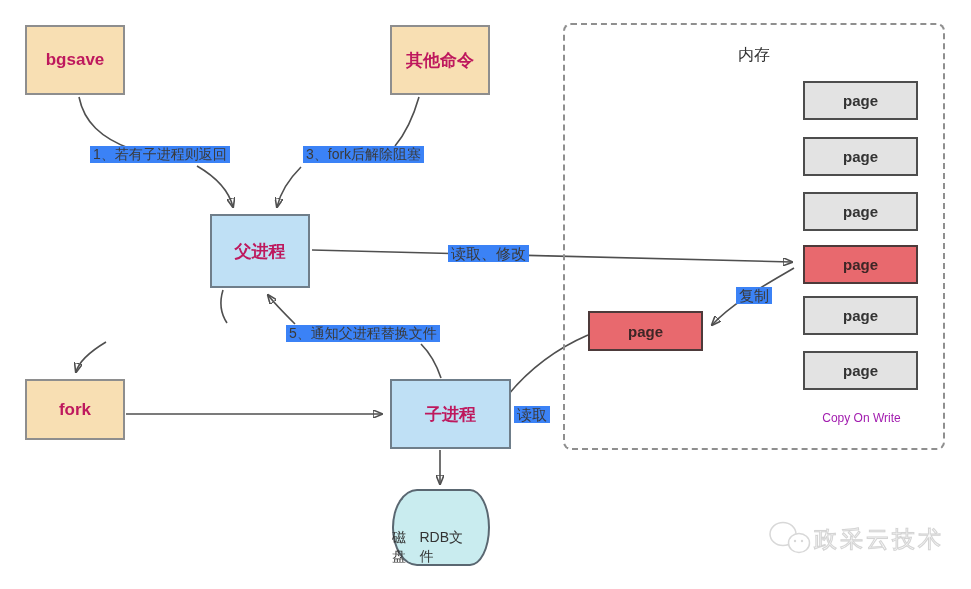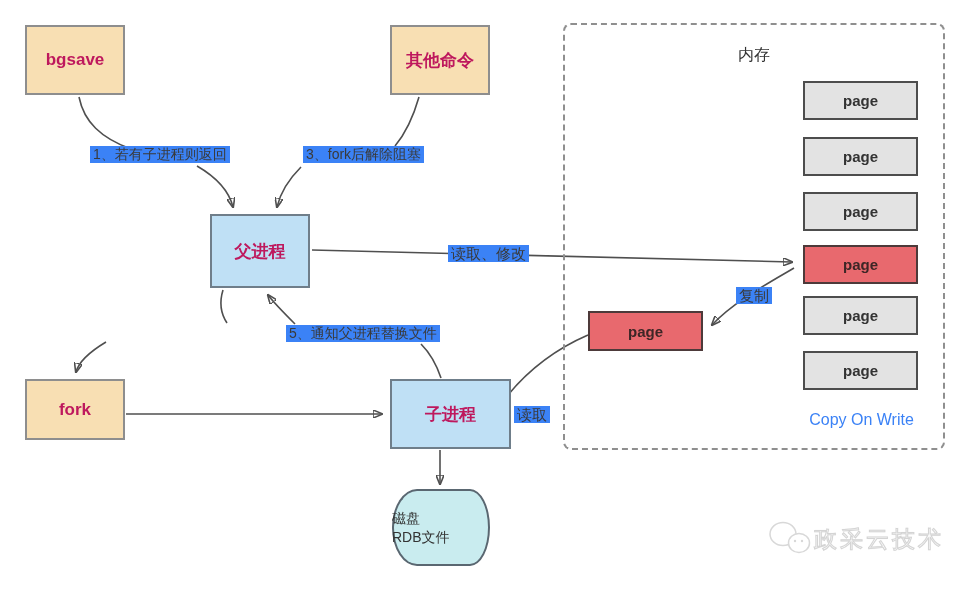--- a/index.html
+++ b/index.html
@@ -32,36 +32,36 @@
     justify-content:center;font-size:15px;font-weight:bold;color:#333;
   }
   .page.modified{background:#E8696E;border-color:#4D3A3A;color:#3d2626;}
   #detached-page{
     position:absolute;left:588px;top:311px;width:115px;height:40px;box-sizing:border-box;
     background:#E8696E;border:2px solid #4D3A3A;display:flex;align-items:center;
     justify-content:center;font-size:15px;font-weight:bold;color:#3d2626;
   }
   #cow-caption{
     position:absolute;left:224px;top:386px;width:145px;text-align:center;
-    font-size:16px;color:#3b82f6;
+    font-size:12px;color:#a21caf;
   }
   
   #disk{position:absolute;left:392px;top:489px;width:99px;height:77px;}
   #disk-body{
     position:absolute;left:0;top:0;width:78px;height:77px;box-sizing:border-box;
     background:#C9ECEF;border:2px solid #5A6771;border-right:none;
     border-radius:26px 0 0 26px / 40px 0 0 40px;
   }
   #disk-cap{
     position:absolute;left:58px;top:0;width:40px;height:77px;box-sizing:border-box;
     background:#C9ECEF;border:2px solid #5A6771;border-radius:50%;
   }
   #disk-label{
     position:absolute;left:0;top:0;width:84px;height:77px;display:flex;
-    flex-direction:column;align-items:flex-start;justify-content:center;
+    flex-direction:row;align-items:flex-end;justify-content:center;
     font-size:14px;color:#333;line-height:19px;
   }
   #connector-layer{position:absolute;left:0;top:0;width:971px;height:589px;}
   #connector-layer path,#connector-layer line{stroke:#4f4f4f;stroke-width:1.6;fill:none;}
   #watermark{
     position:absolute;left:768px;top:520px;display:flex;align-items:center;
   }
   #watermark-text{
     font-size:23px;letter-spacing:3px;color:#fafafa;
     -webkit-text-stroke:1px #d4d4d4;text-shadow:0 0 1px #d8d8d8;

